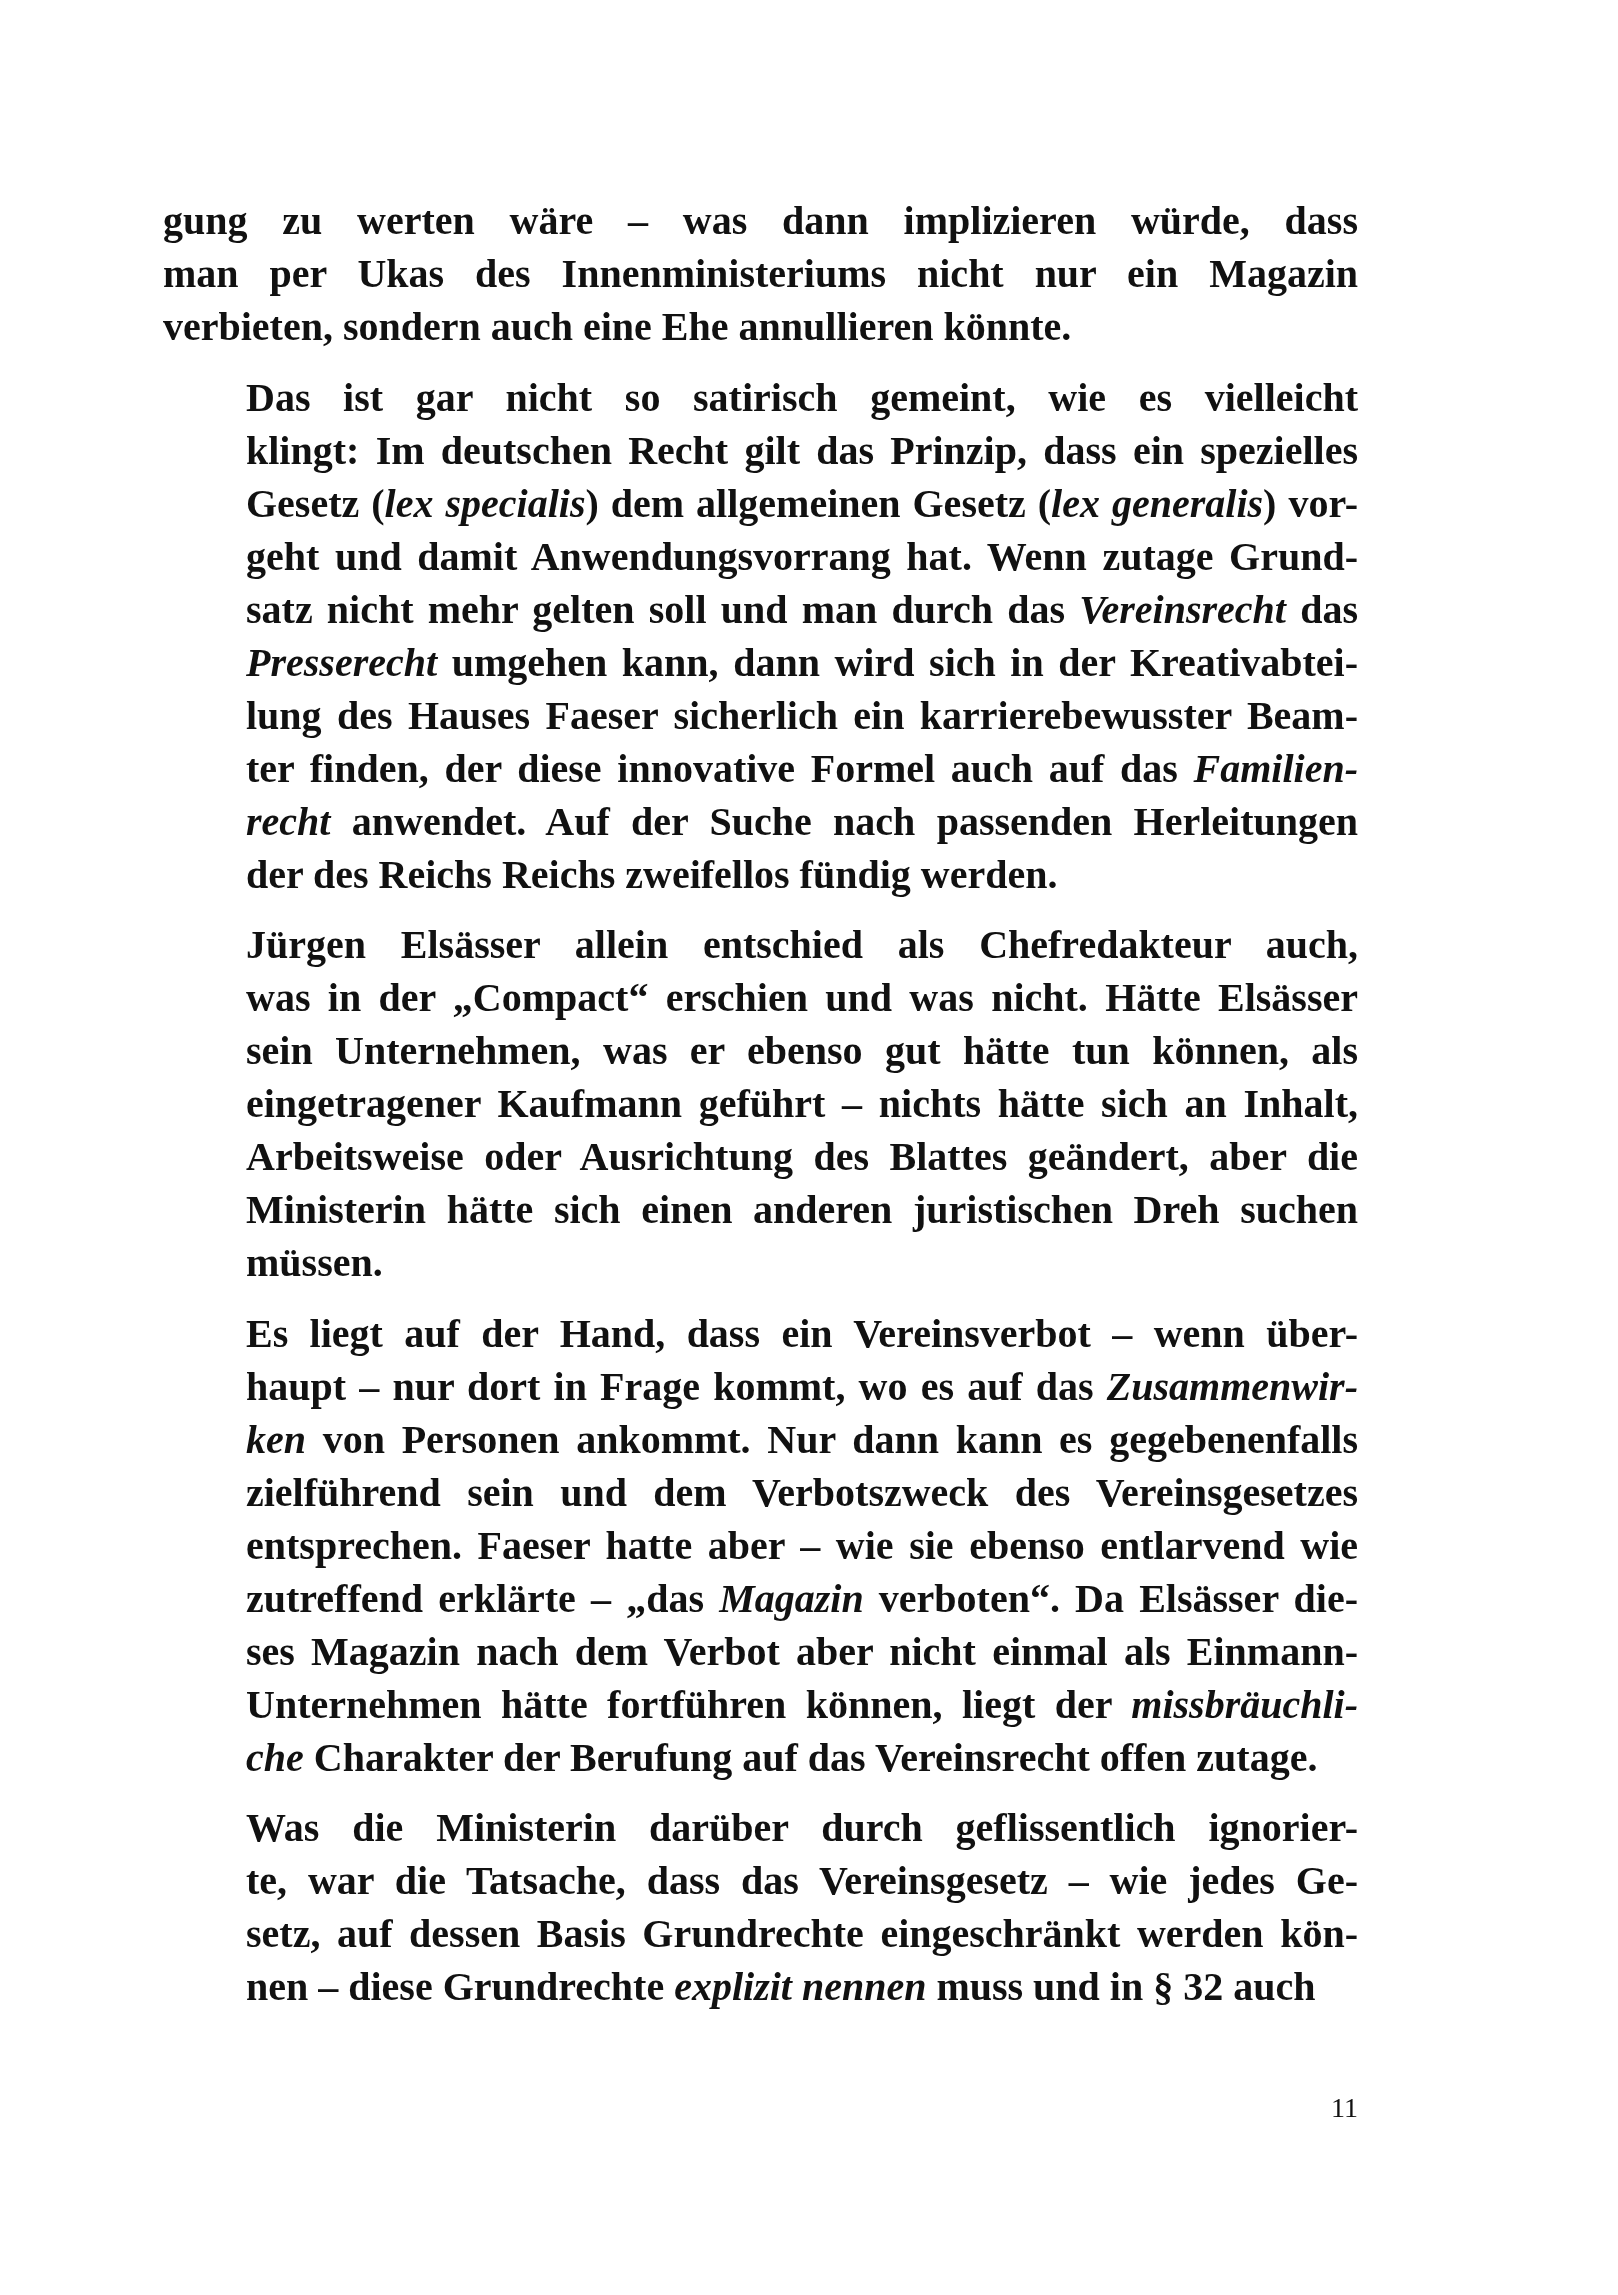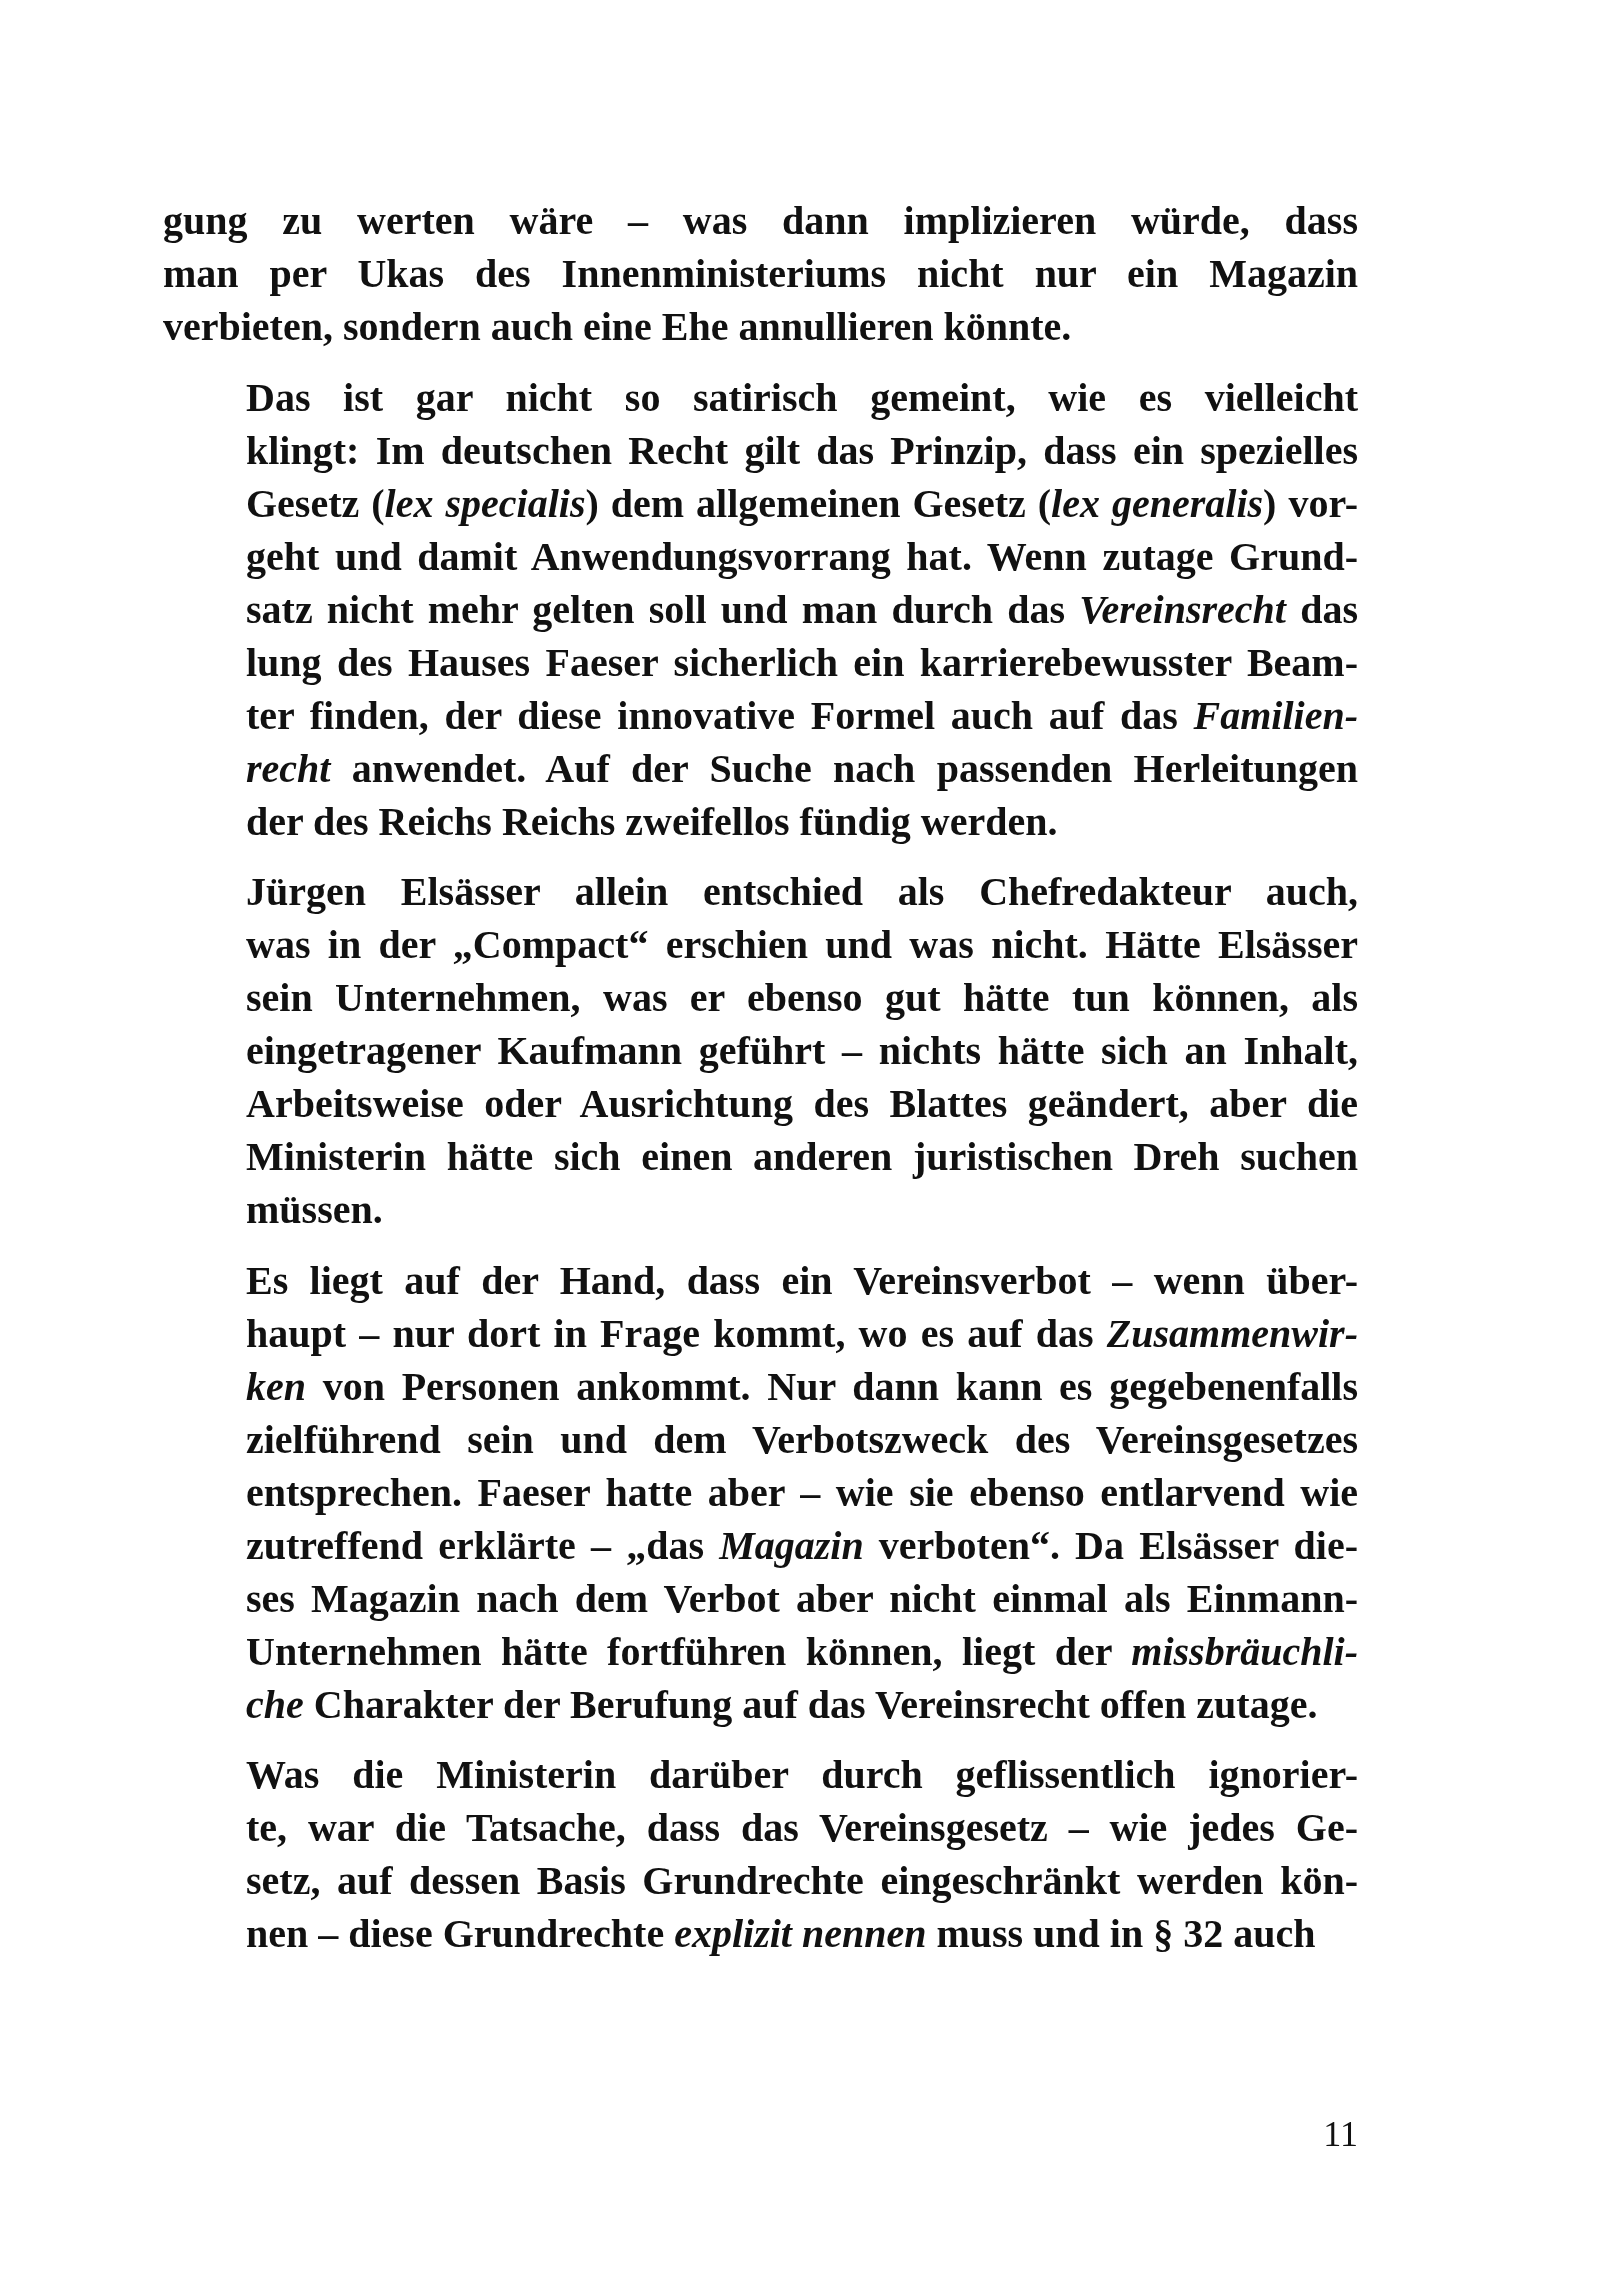--- a/index.html
+++ b/index.html
@@ -33,24 +33,23 @@
     .para.indent {
       text-indent: 83px;
     }
     .para em {
       font-style: italic;
     }
     .page-number {
       position: absolute;
       right: 260px;
       top: 2085px;
-      font-size: 36px;
+      font-size: 28px;
       line-height: 46px;
       font-family: "Liberation Serif", "DejaVu Serif", serif;
-      margin-top: 26px;
     }
     .line {
       display: block;
       text-align: justify;
       text-align-last: justify;
     }
     .line.last {
       text-align-last: left;
     }
   </style>
@@ -62,20 +61,21 @@
       <span class="line"><span>gung zu werten wäre – was dann implizieren würde, dass</span></span>
       <span class="line"><span>man per Ukas des Innenministeriums nicht nur ein Magazin</span></span>
       <span class="line last"><span>verbieten, sondern auch eine Ehe annullieren könnte.</span></span>
     </p>
     <p class="para indent">
       <span class="line" style="text-indent: 83px; margin-top: 16px;"><span>Das ist gar nicht so satirisch gemeint, wie es vielleicht</span></span>
       <span class="line"><span>klingt: Im deutschen Recht gilt das Prinzip, dass ein spezielles</span></span>
       <span class="line"><span>Gesetz (</span><em>lex specialis</em><span>) dem allgemeinen Gesetz (</span><em>lex generalis</em><span>) vor-</span></span>
       <span class="line"><span>geht und damit Anwendungsvorrang hat. Wenn zutage Grund-</span></span>
       <span class="line"><span>satz nicht mehr gelten soll und man durch das </span><em>Vereinsrecht</em><span> das</span></span>
+      <span class="line"><em>Presserecht</em><span> umgehen kann, dann wird sich in der Kreativabtei-</span></span>
       <span class="line"><span>lung des Hauses Faeser sicherlich ein karrierebewusster Beam-</span></span>
       <span class="line"><span>ter finden, der diese innovative Formel auch auf das </span><em>Familien-</em></span>
       <span class="line"><em>recht</em><span> anwendet. Auf der Suche nach passenden Herleitungen</span></span>
       <span class="line last"><span>der des Reichs Reichs zweifellos fündig werden.</span></span>
     </p>
     <p class="para indent">
       <span class="line" style="text-indent: 83px;"><span>Jürgen Elsässer allein entschied als Chefredakteur auch,</span></span>
       <span class="line"><span>was in der „Compact“ erschien und was nicht. Hätte Elsässer</span></span>
       <span class="line"><span>sein Unternehmen, was er ebenso gut hätte tun können, als</span></span>
       <span class="line"><span>eingetragener Kaufmann geführt – nichts hätte sich an Inhalt,</span></span>

